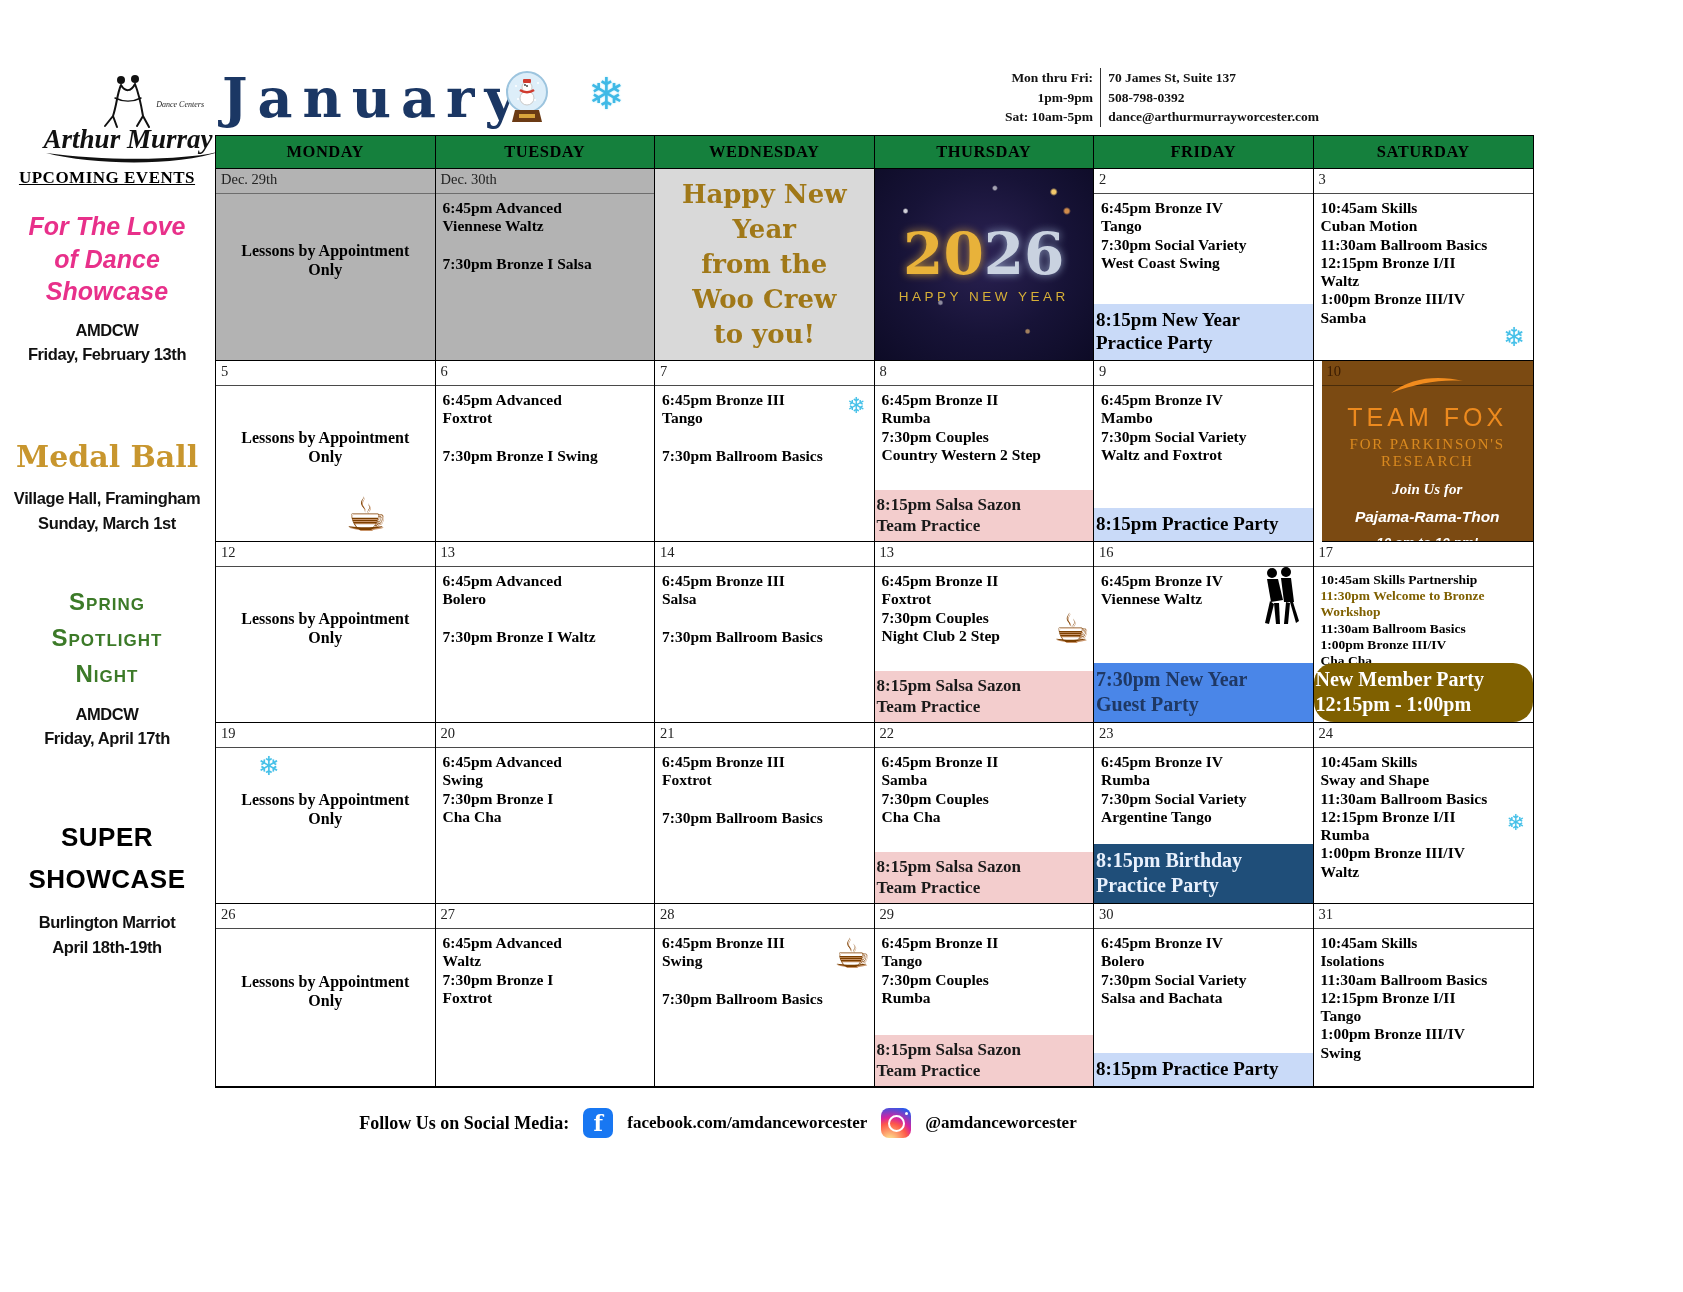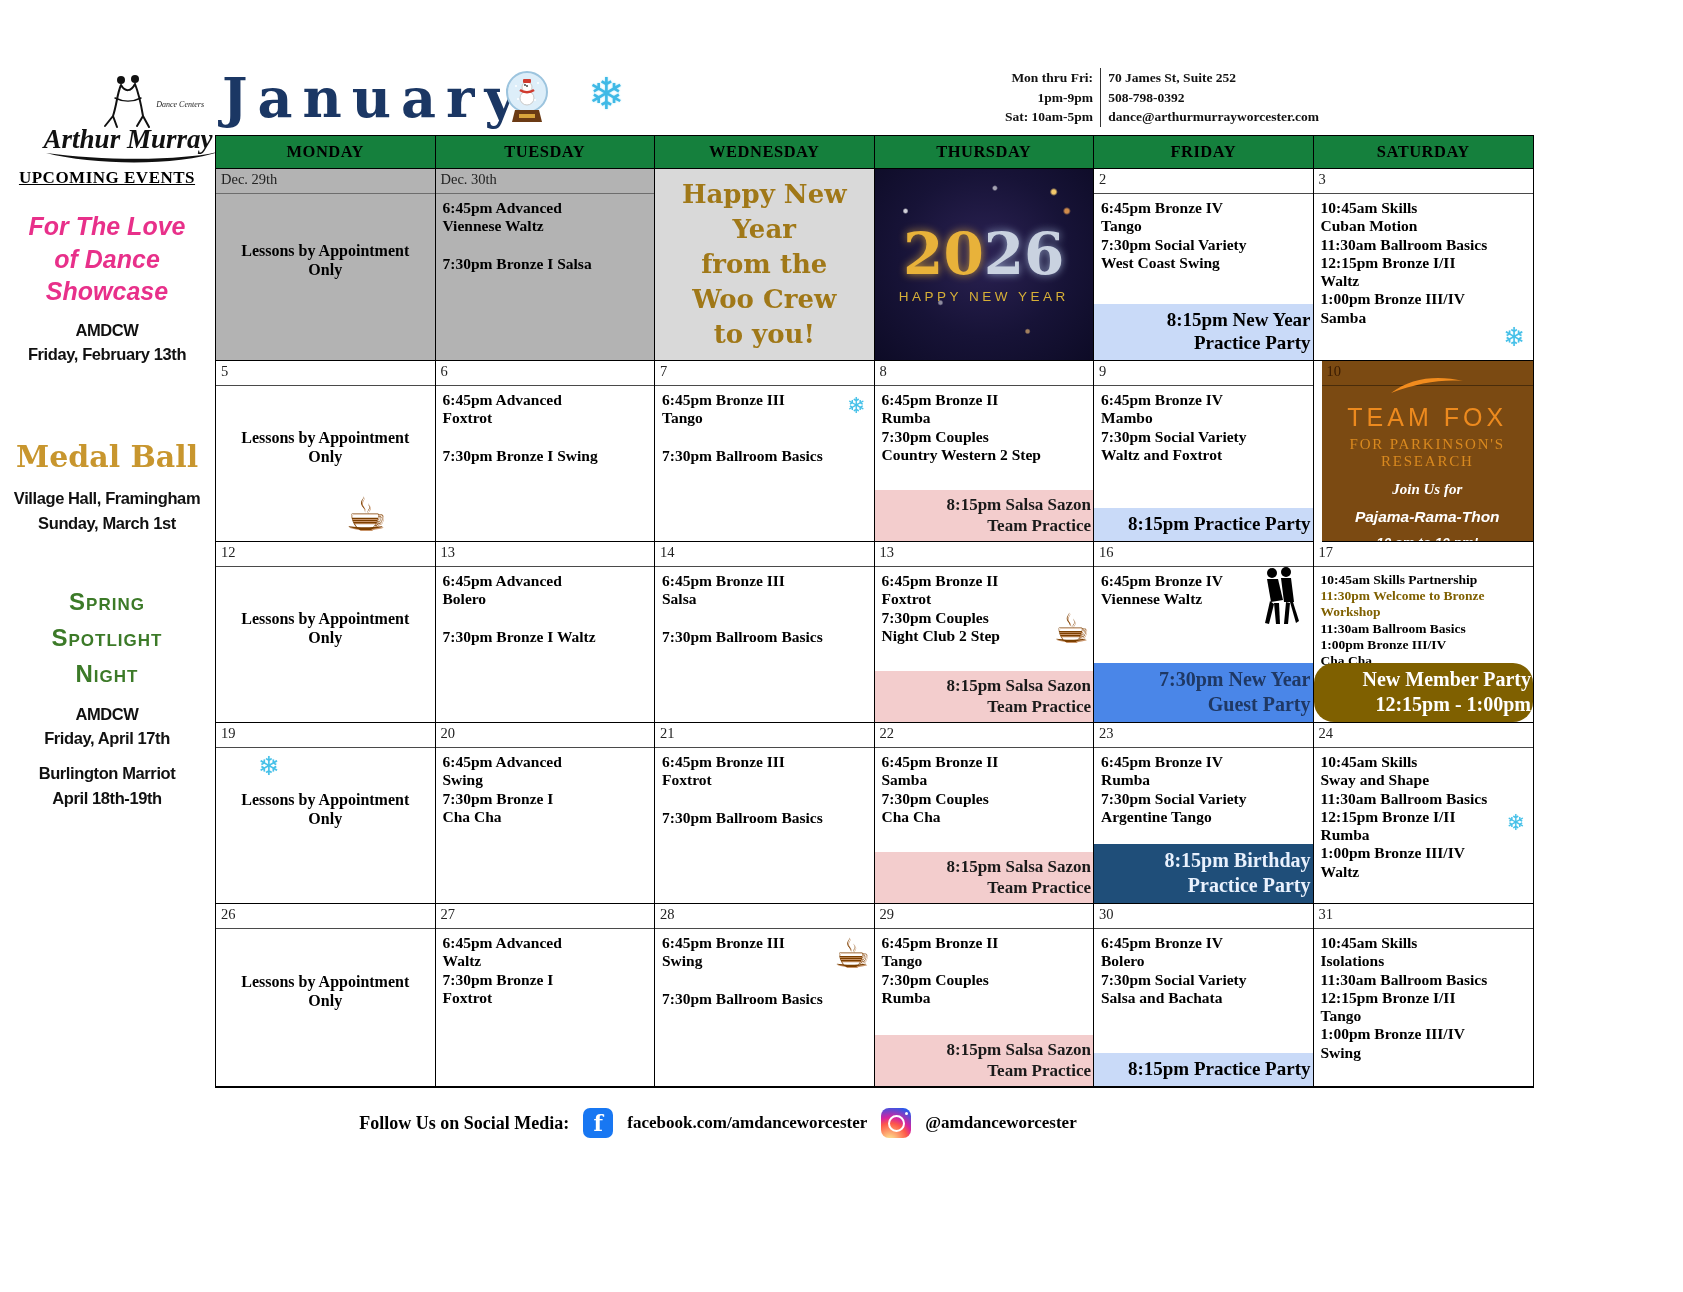--- a/index.html
+++ b/index.html
@@ -61,21 +61,21 @@
   .event.gap{margin-top:19px;}
   .cell.center-cell .content{
     position:absolute;top:23px;left:0;right:0;bottom:0;
     display:flex;align-items:center;justify-content:center;text-align:center;
     font-size:16px;padding:0 8px 30px 8px;
   }
   .cell.grey{background:#B3B3B3;}
   .cell.grey .date{border-bottom-color:#6d6d6d;}
   .cell.lightgrey{background:#D9D9D9;}
   .banner{
-    position:absolute;left:0;right:0;bottom:0;text-align:right;font-weight:bold;
+    position:absolute;left:0;right:0;bottom:0;text-align:left;font-weight:bold;
     padding:4px 2px 5px 2px;line-height:1.25;
   }
   .banner.pink{background:#F3CDCD;color:#1a1a1a;font-size:17px;}
   .banner.lightblue{background:#C9DAF8;color:#000;font-size:19px;}
   .banner.blue{background:#4A86E8;color:#1F3864;font-size:20px;}
   .banner.navy{background:#1F4E79;color:#E9F1FD;font-size:20px;}
   .banner.olive{background:#7F6000;color:#FFFFFF;font-size:20px;border-radius:20px;}
   
   .msg{
     position:absolute;inset:0;display:flex;flex-direction:column;align-items:center;justify-content:center;
@@ -162,21 +162,21 @@
 
 <div class="hdr-icon hdr-snowflake">❄</div>
 
 <div class="contact">
   <div class="hours">
     <div>Mon thru Fri:</div>
     <div>1pm-9pm</div>
     <div>Sat: 10am-5pm</div>
   </div>
   <div class="addr">
-    <div>70 James St, Suite 252</div>
+    <div>70 James St, Suite 137</div>
     <div>508-798-0392</div>
     <div>dance@arthurmurrayworcester.com</div>
   </div>
 </div>
 
 <div class="sidebar">
   <div class="up-title">UPCOMING EVENTS</div>
   <div id="sidebar-events">
       <div class="ev-name pink-script">
         <div>For The Love</div>
@@ -195,20 +195,24 @@
         <div>Sunday, March 1st</div>
       </div>
       <div class="ev-name green-caps">
         <div>Spring</div>
         <div>Spotlight</div>
         <div>Night</div>
       </div>
       <div class="ev-meta">
         <div>AMDCW</div>
         <div>Friday, April 17th</div>
+      </div>
+      <div class="ev-name black-caps">
+        <div>SUPER</div>
+        <div>SHOWCASE</div>
       </div>
       <div class="ev-meta">
         <div>Burlington Marriot</div>
         <div>April 18th-19th</div>
       </div>
     </div>
 </div>
 
 <div class="calendar" id="calendar">
     <div class="cal-head">MONDAY</div>

